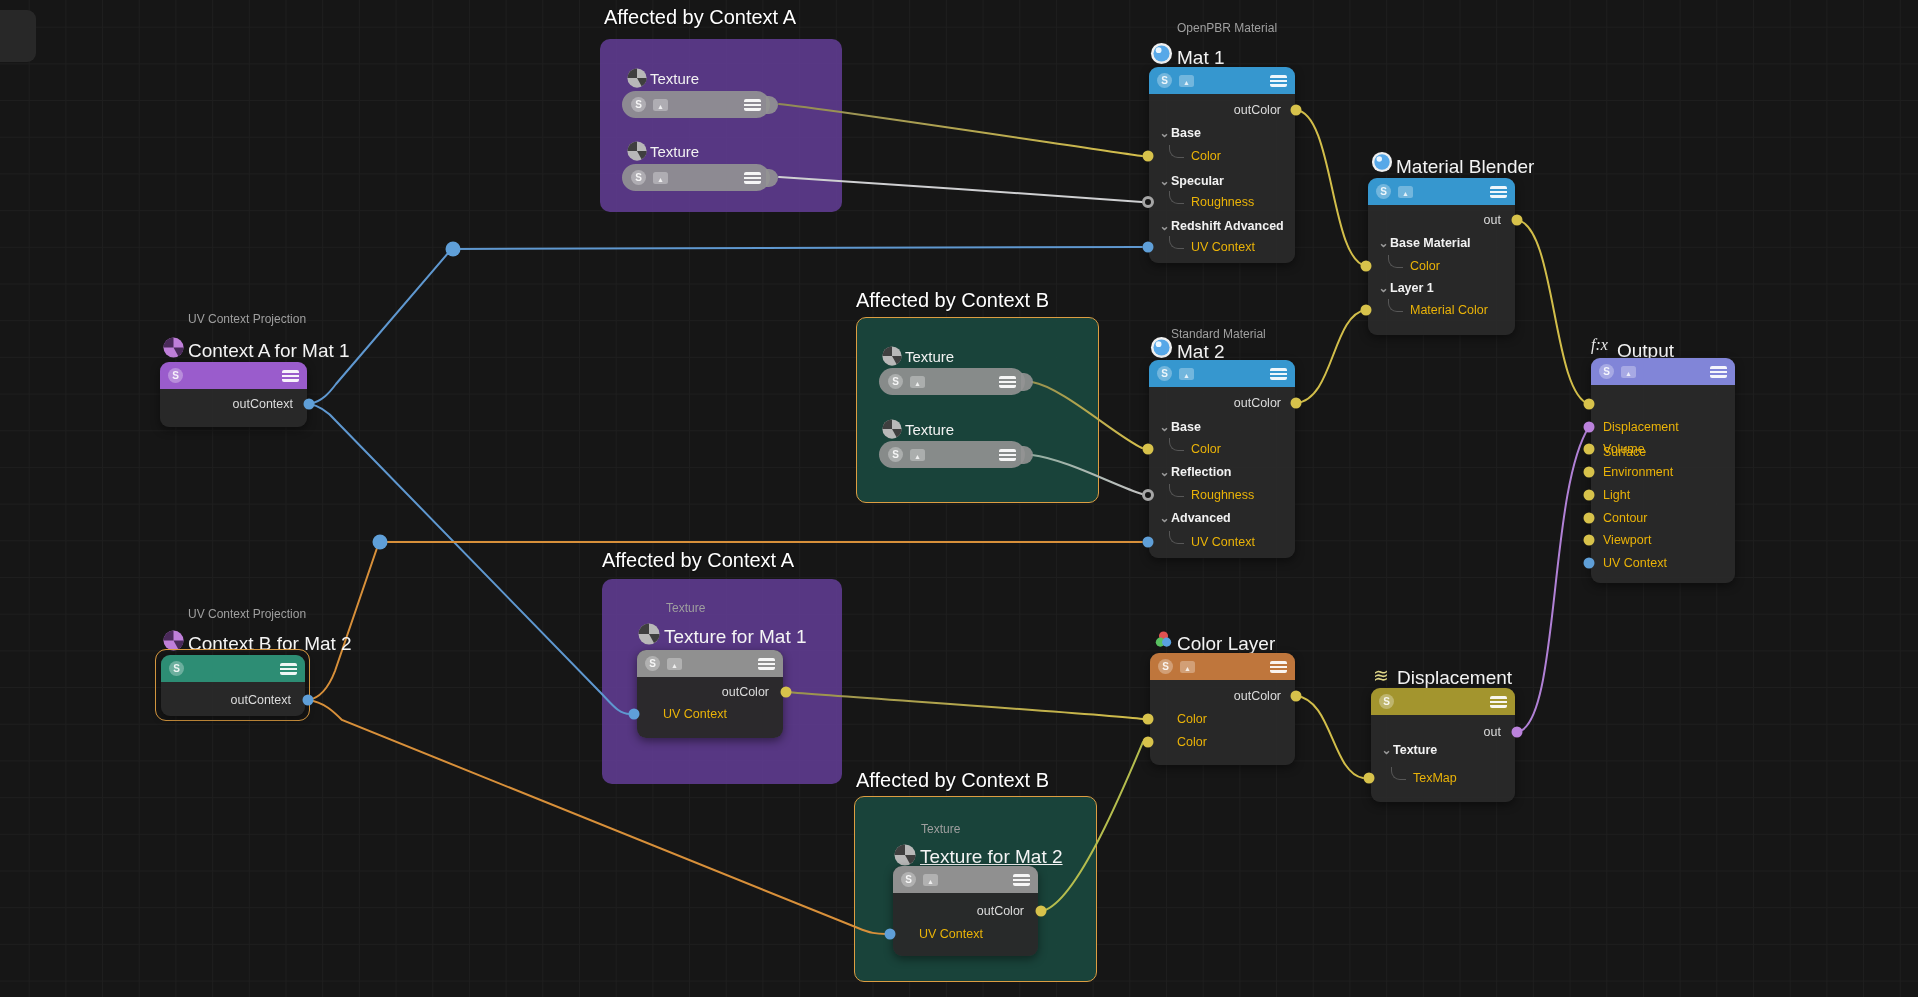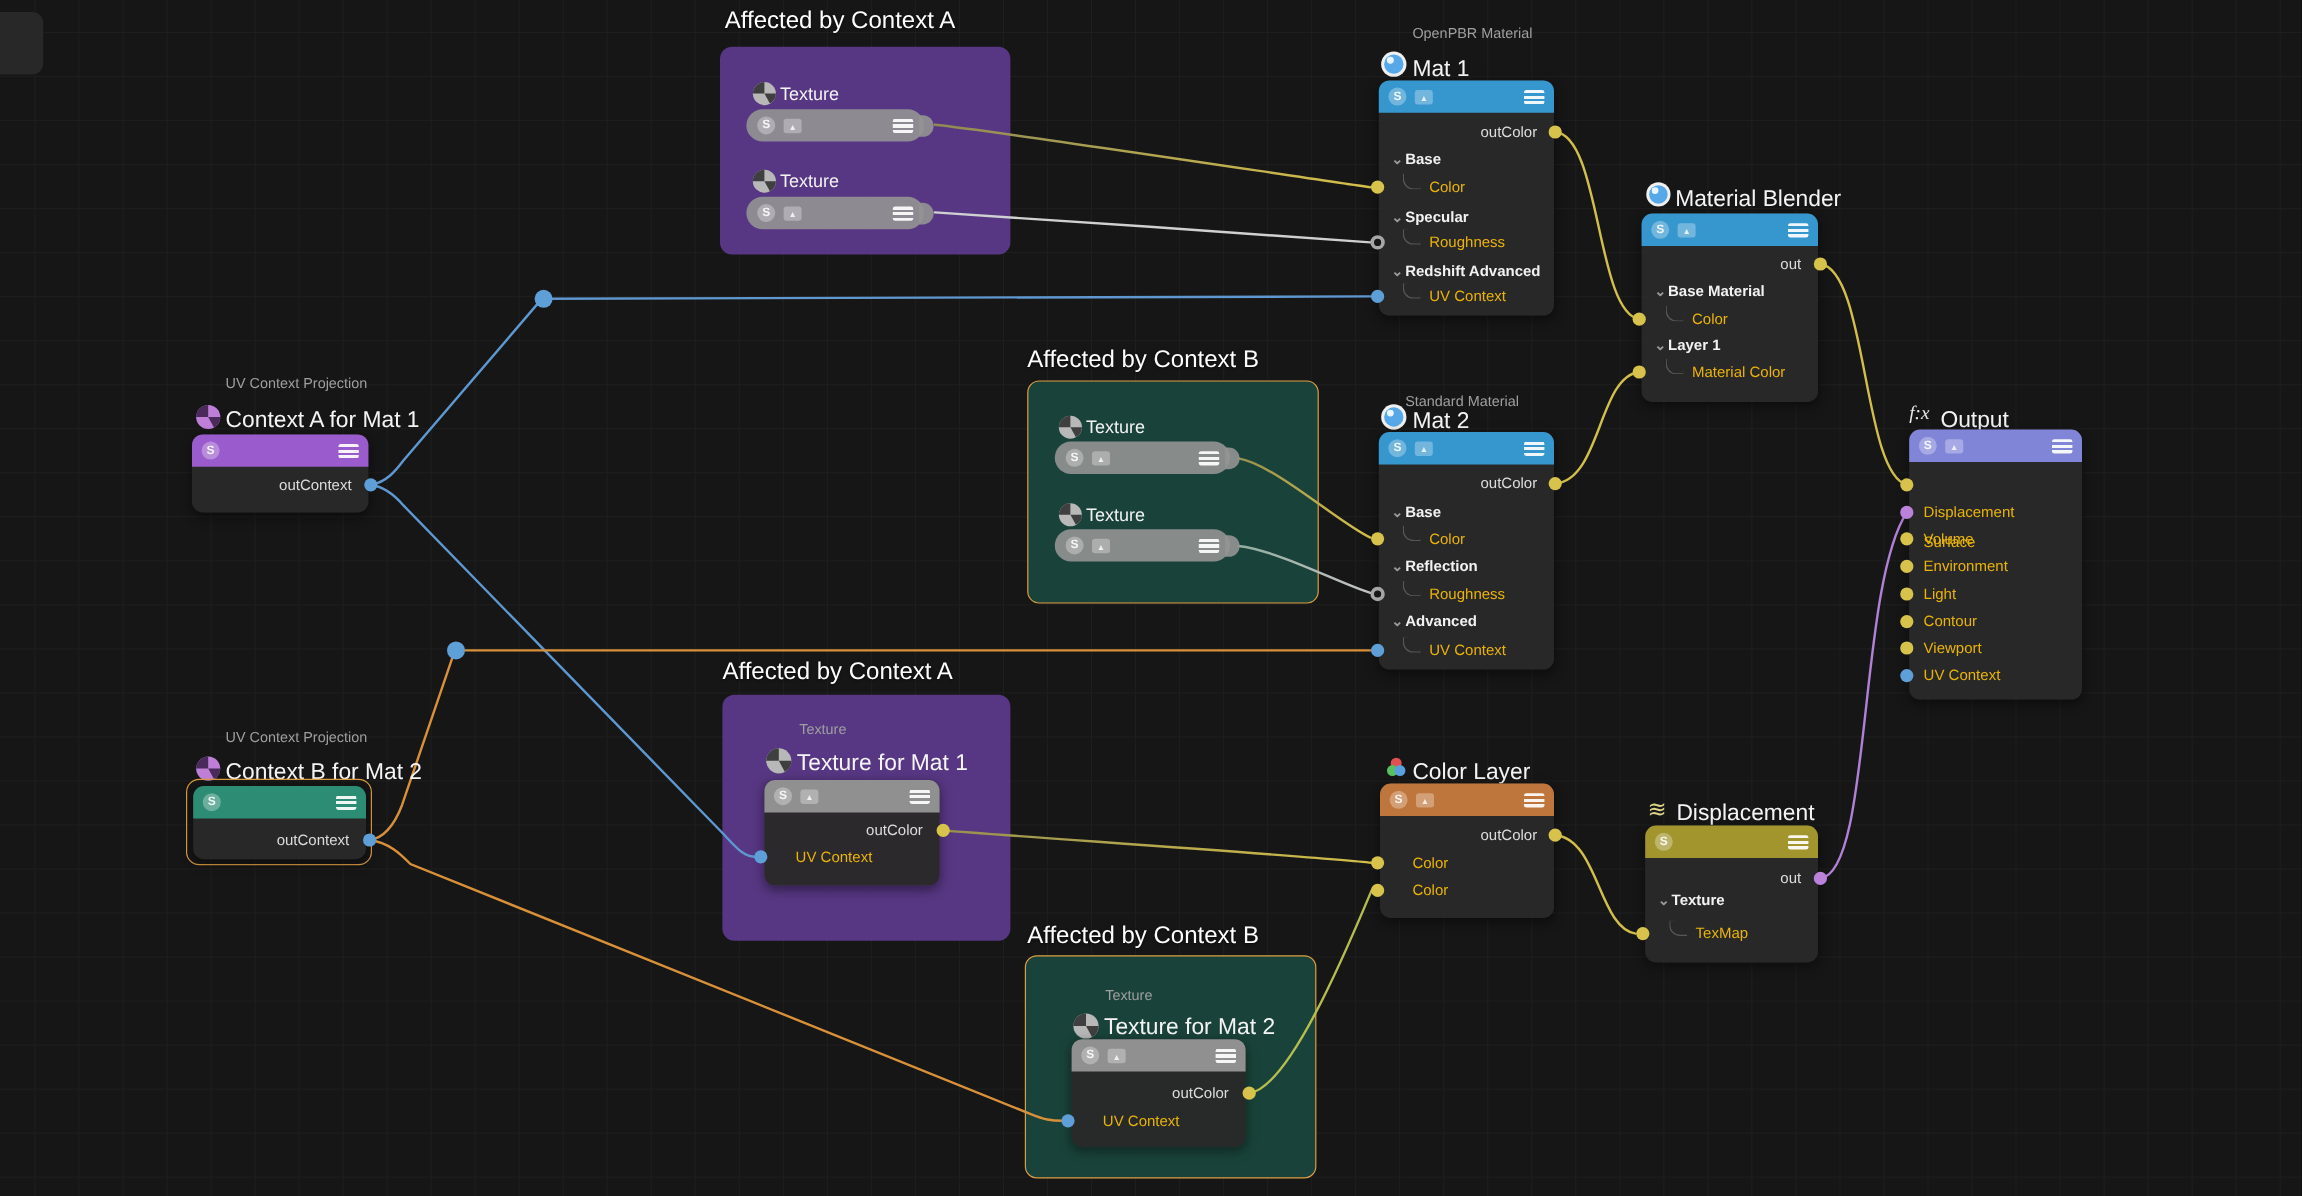--- a/index.html
+++ b/index.html
@@ -343,21 +343,21 @@
     <div class="row right" style="top:32px;">outColor</div>
     <div class="row" style="top:54px;padding-left:26px;">UV Context</div>
   </div>
 
   <div class="typelabel" style="left:921px;top:822px;">Texture</div>
   <svg class="ballicon" style="left:893px;top:843px;" width="24" height="24" viewBox="0 0 24 24">
     <circle cx="12" cy="12" r="10.5" fill="#b8b8b8"></circle>
     <path d="M12,12 L12,1.5 A10.5,10.5 0 0 0 1.5,12 Z" fill="#3f3f3f"></path>
     <path d="M12,12 L22.5,12 A10.5,10.5 0 0 1 17,21.1 Z" fill="#3f3f3f"></path>
   </svg>
-  <div class="namelabel" style="left:920px;top:846px;">Texture for Mat 2</div>
+  <div class="namelabel" style="left:920px;top:846px;text-decoration:underline;">Texture for Mat 2</div>
   <div class="node" style="left:893px;top:866px;width:145px;height:90px;">
     <div class="nhead h-gray">
       <span class="sicon">S</span>
       <span class="micon">▲</span>
       <span class="burger"></span>
     </div>
     <div class="row right" style="top:35px;">outColor</div>
     <div class="row" style="top:58px;padding-left:26px;">UV Context</div>
   </div>
 

